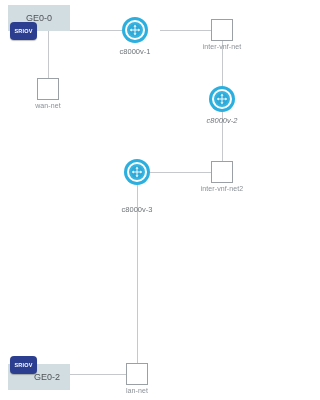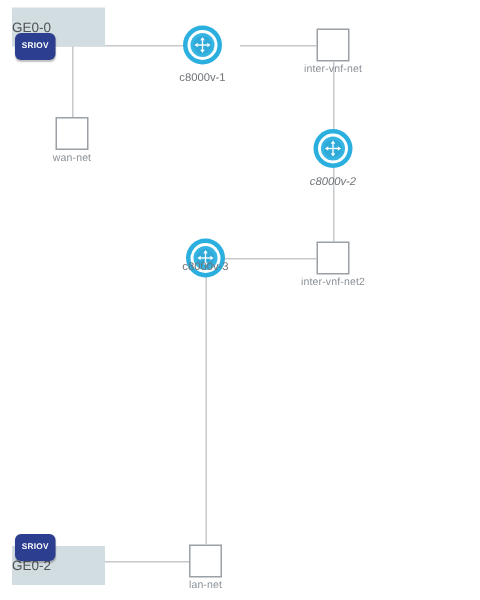--- a/index.html
+++ b/index.html
@@ -89,20 +89,21 @@
     text-align: center;
   }
 
   
   .iface {
     position: absolute;
     background: #d2dde2;
     box-sizing: border-box;
     display: flex;
     align-items: center;
+    justify-content: center;
   }
   .iface-label {
     font-size: 9px;
     color: #4f5356;
     white-space: nowrap;
   }
   .sriov-badge {
     position: absolute;
     background: #2c3e8f;
     border-radius: 4px;
@@ -194,25 +195,25 @@
       <g fill="#ffffff">
         <polygon points="8,2.6 9.5,4.8 6.5,4.8"></polygon>
         <polygon points="8,13.4 6.5,11.2 9.5,11.2"></polygon>
         <polygon points="2.6,8 4.8,6.5 4.8,9.5"></polygon>
         <polygon points="13.4,8 11.2,9.5 11.2,6.5"></polygon>
         <rect x="7.55" y="4.6" width="0.9" height="6.8"></rect>
         <rect x="4.6" y="7.55" width="6.8" height="0.9"></rect>
       </g>
     </svg>
   </div>
-  <div class="router-label" style="left:107px; top:173px; width:60px;">c8000v-3</div>
+  <div class="router-label" style="left:107px; top:205px; width:60px;">c8000v-3</div>
 
   <div class="net-node" style="left:126px; top:363px;"></div>
   <div class="net-label" style="left:107px; top:387px; width:60px;">lan-net</div>
 
-  <div class="iface" style="left:8px; top:364px; width:62px; height:26px; justify-content:flex-start; padding-right:10px;">
+  <div class="iface" style="left:8px; top:364px; width:62px; height:26px; justify-content:flex-end; padding-right:10px;">
     <span class="iface-label">GE0-2</span>
   </div>
   <div class="sriov-badge" style="left:10px; top:356px; width:27px; height:18px;">
     <span>SRIOV</span>
   </div>
 
 </div>
 
 </body></html>

